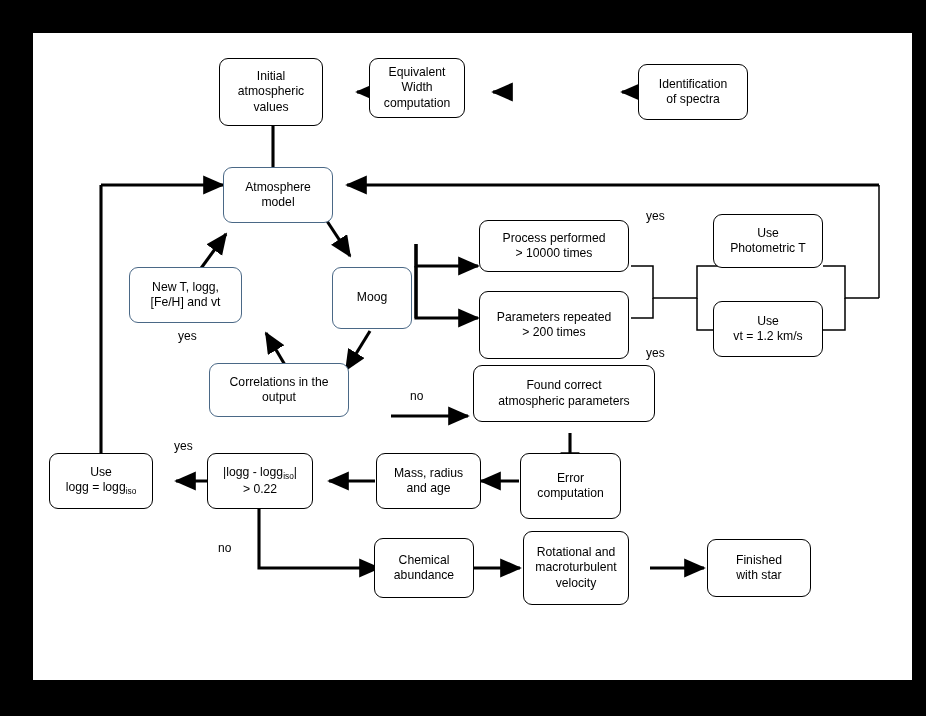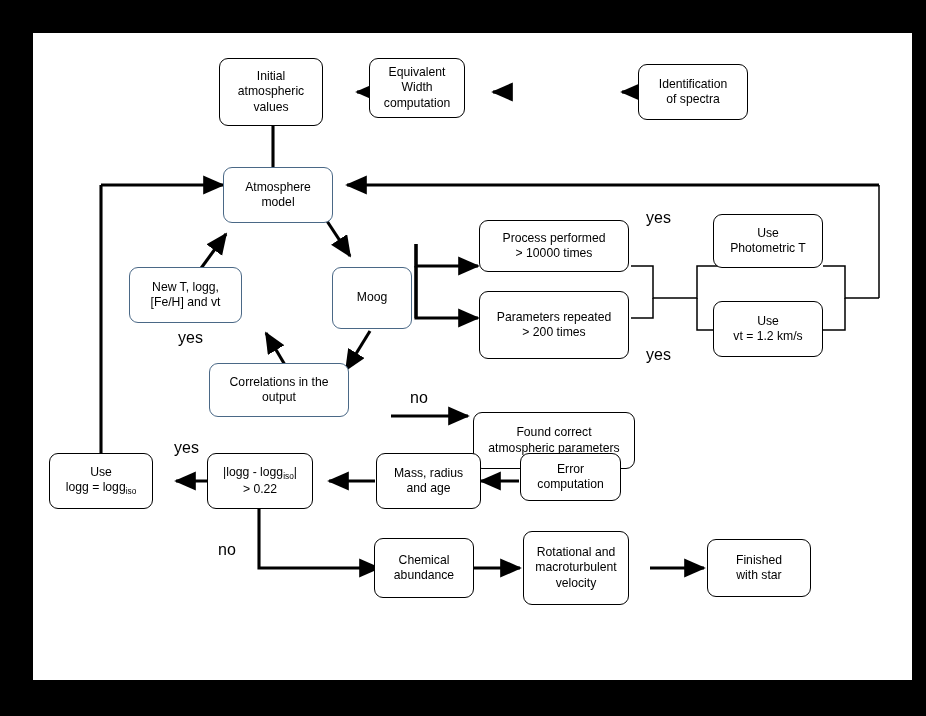--- a/index.html
+++ b/index.html
@@ -14,21 +14,21 @@
     background:#ffffff;
     border:1.6px solid #000000;
     border-radius:9px;
     font-size:12.2px;
     line-height:1.25;
     color:#000;
     padding:2px 4px;
     z-index:3;
   }
   .node.blue{border-color:#4a6886;}
-  .lbl{position:absolute;font-size:16px;color:#000;z-index:4;white-space:nowrap;text-align:center;}
+  .lbl{position:absolute;font-size:12px;color:#000;z-index:4;white-space:nowrap;text-align:center;}
   sub{font-size:0.68em;}
 </style>
 </head>
 <body>
 
 <div id="screen">
   <div id="canvas">
 
     <svg id="wires" viewBox="0 0 879 647">
       <defs>
@@ -105,24 +105,24 @@
     <div class="node" style="left:446px;top:258px;width:150px;height:68px;">
       <span>Parameters repeated<br>&gt; 200 times</span>
     </div>
     <div class="node" style="left:680px;top:181px;width:110px;height:54px;">
       <span>Use<br>Photometric T</span>
     </div>
     <div class="node" style="left:680px;top:268px;width:110px;height:56px;">
       <span>Use<br>vt = 1.2 km/s</span>
     </div>
 
-    <div class="node" style="left:440px;top:332px;width:162px;height:57px;margin-top:47px;">
+    <div class="node" style="left:440px;top:332px;width:182px;height:57px;">
       <span>Found correct<br>atmospheric parameters</span>
     </div>
-    <div class="node" style="left:487px;top:420px;width:101px;height:48px;">
+    <div class="node" style="left:487px;top:420px;width:101px;height:66px;">
       <span>Error<br>computation</span>
     </div>
     <div class="node" style="left:343px;top:420px;width:105px;height:56px;">
       <span>Mass, radius<br>and age</span>
     </div>
     <div class="node" style="left:174px;top:420px;width:106px;height:56px;">
       <span>|logg - logg<sub>iso</sub>|<br>&gt; 0.22</span>
     </div>
     <div class="node" style="left:16px;top:420px;width:104px;height:56px;">
       <span>Use<br>logg = logg<sub>iso</sub></span>

